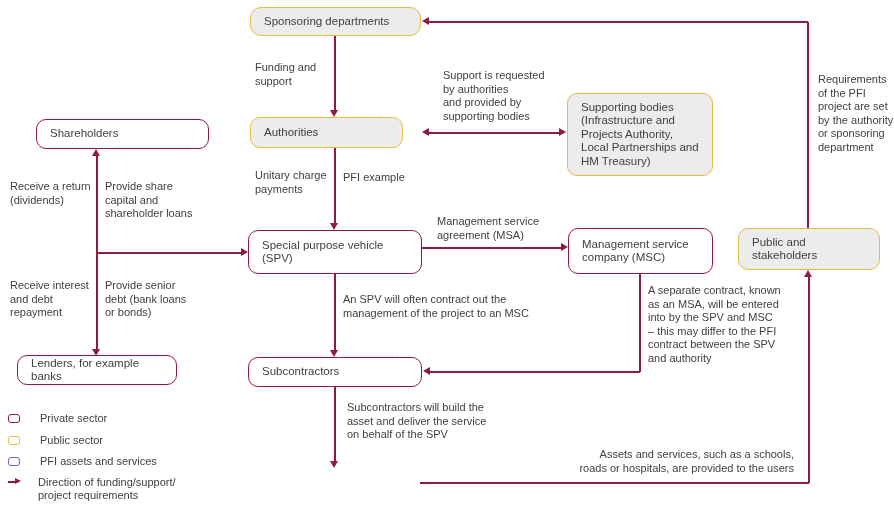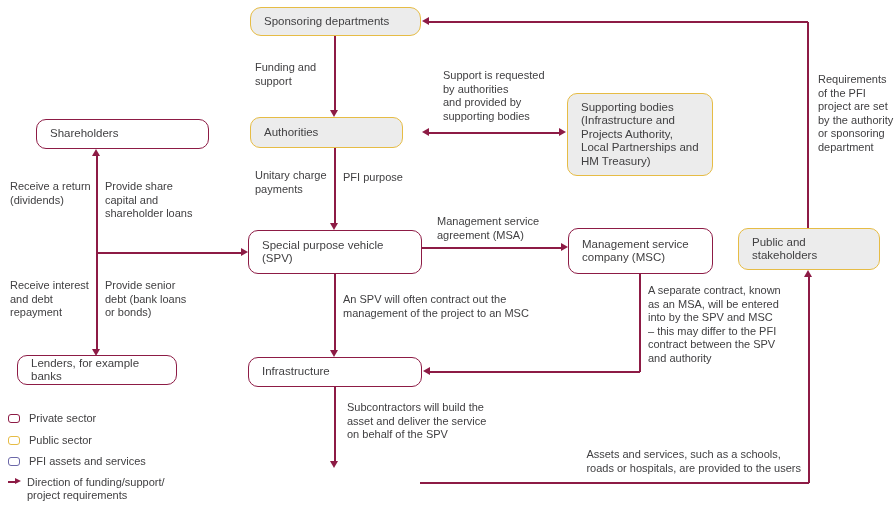--- a/index.html
+++ b/index.html
@@ -19,21 +19,21 @@
     position:absolute; font-size:11px; line-height:13.5px; color:#414042;
     white-space:pre-line;
   }
   .hl { position:absolute; height:1.5px; background:#8d1b45; }
   .vl { position:absolute; width:1.5px; background:#8d1b45; }
   .arr { position:absolute; width:0; height:0; }
   .arr-down  { border-left:4.5px solid transparent; border-right:4.5px solid transparent; border-top:7px solid #8d1b45; }
   .arr-up    { border-left:4.5px solid transparent; border-right:4.5px solid transparent; border-bottom:7px solid #8d1b45; }
   .arr-left  { border-top:4.5px solid transparent; border-bottom:4.5px solid transparent; border-right:7px solid #8d1b45; }
   .arr-right { border-top:4.5px solid transparent; border-bottom:4.5px solid transparent; border-left:7px solid #8d1b45; }
-  .legend-row { position:absolute; display:flex; align-items:flex-start; }
+  .legend-row { position:absolute; display:flex; align-items:flex-start;gap:11px; }
   .swatch {
     width:10px; height:7px; border-radius:3px; border:1.5px solid; margin-top:2px;
     background:#ffffff;
   }
   .sw-maroon { border-color:#8d1b45; }
   .sw-gold   { border-color:#e6bc45; }
   .sw-purple { border-color:#6b67a8; }
   .legend-label { margin-left:9px; font-size:11px; line-height:12.5px; color:#414042; white-space:pre-line; }
   .dir-icon { position:relative; width:14px; height:11px; }
   .dir-icon .stem { position:absolute; left:0; top:5px; width:8px; height:1.5px; background:#8d1b45; }
@@ -106,32 +106,32 @@
     <span>Management service
 company (MSC)</span>
   </div>
   <div class="box gold-box" style="left:738px; top:228px; width:142px; height:42px;">
     <span>Public and stakeholders</span>
   </div>
   <div class="box maroon-box" style="left:17px; top:355px; width:160px; height:30px;">
     <span>Lenders, for example banks</span>
   </div>
   <div class="box maroon-box" style="left:248px; top:357px; width:174px; height:30px;">
-    <span>Infrastructure</span>
+    <span>Subcontractors</span>
   </div>
 
   <div class="note" style="left:255px; top:61px;">Funding and
 support</div>
   <div class="note" style="left:443px; top:69px;">Support is requested
 by authorities
 and provided by
 supporting bodies</div>
   <div class="note" style="left:255px; top:169px;">Unitary charge
 payments</div>
-  <div class="note" style="left:343px; top:171px;">PFI purpose</div>
+  <div class="note" style="left:343px; top:171px;">PFI example</div>
   <div class="note" style="left:10px; top:180px;">Receive a return
 (dividends)</div>
   <div class="note" style="left:105px; top:180px;">Provide share
 capital and
 shareholder loans</div>
   <div class="note" style="left:10px; top:279px;">Receive interest
 and debt
 repayment</div>
   <div class="note" style="left:105px; top:279px;">Provide senior
 debt (bank loans
@@ -148,21 +148,21 @@
 management of the project to an MSC</div>
   <div class="note" style="left:648px; top:284px;">A separate contract, known
 as an MSA, will be entered
 into by the SPV and MSC
 – this may differ to the PFI
 contract between the SPV
 and authority</div>
   <div class="note" style="left:347px; top:401px;">Subcontractors will build the
 asset and deliver the service
 on behalf of the SPV</div>
-  <div class="note" style="right:93px; top:448px; ">Assets and services, such as a schools,
+  <div class="note" style="right:100px; top:448px; text-align:right;">Assets and services, such as a schools,
 roads or hospitals, are provided to the users</div>
 
   <div>
     <div class="legend-row" style="left:8px; top:412px;">
       <div class="swatch sw-maroon"></div>
       <div class="legend-label">Private sector</div>
     </div>
     <div class="legend-row" style="left:8px; top:434px;">
       <div class="swatch sw-gold"></div>
       <div class="legend-label">Public sector</div>

